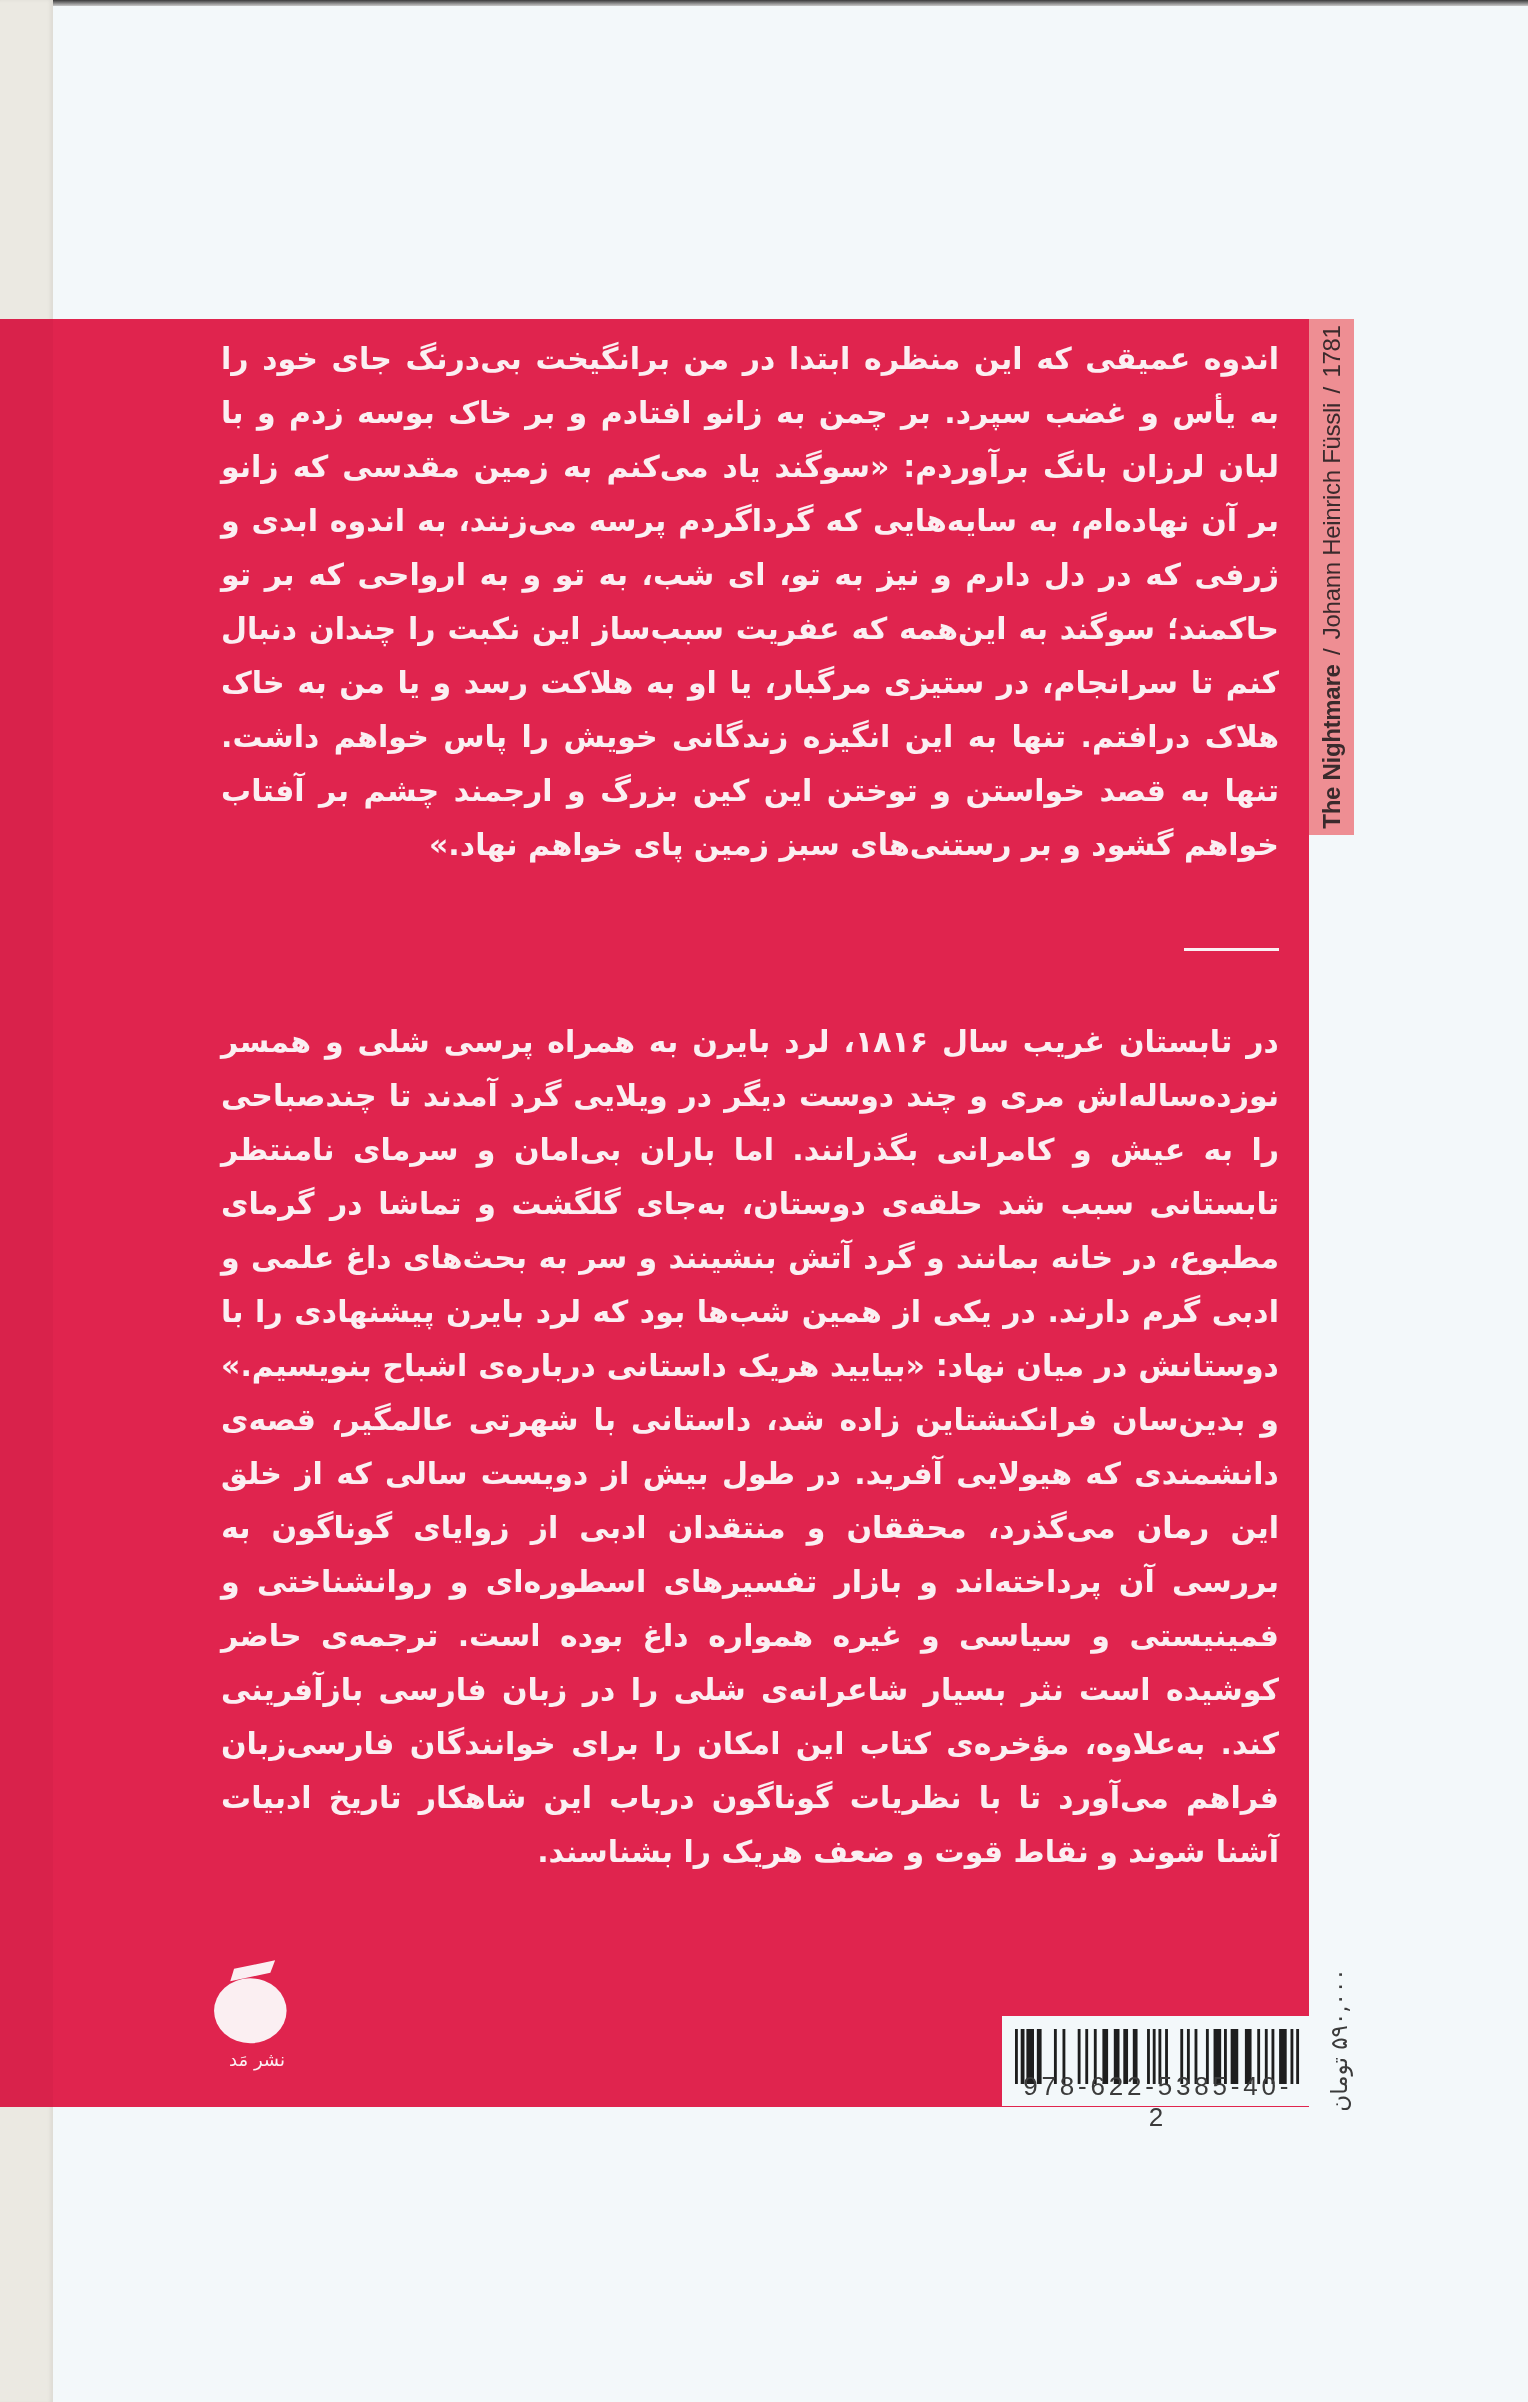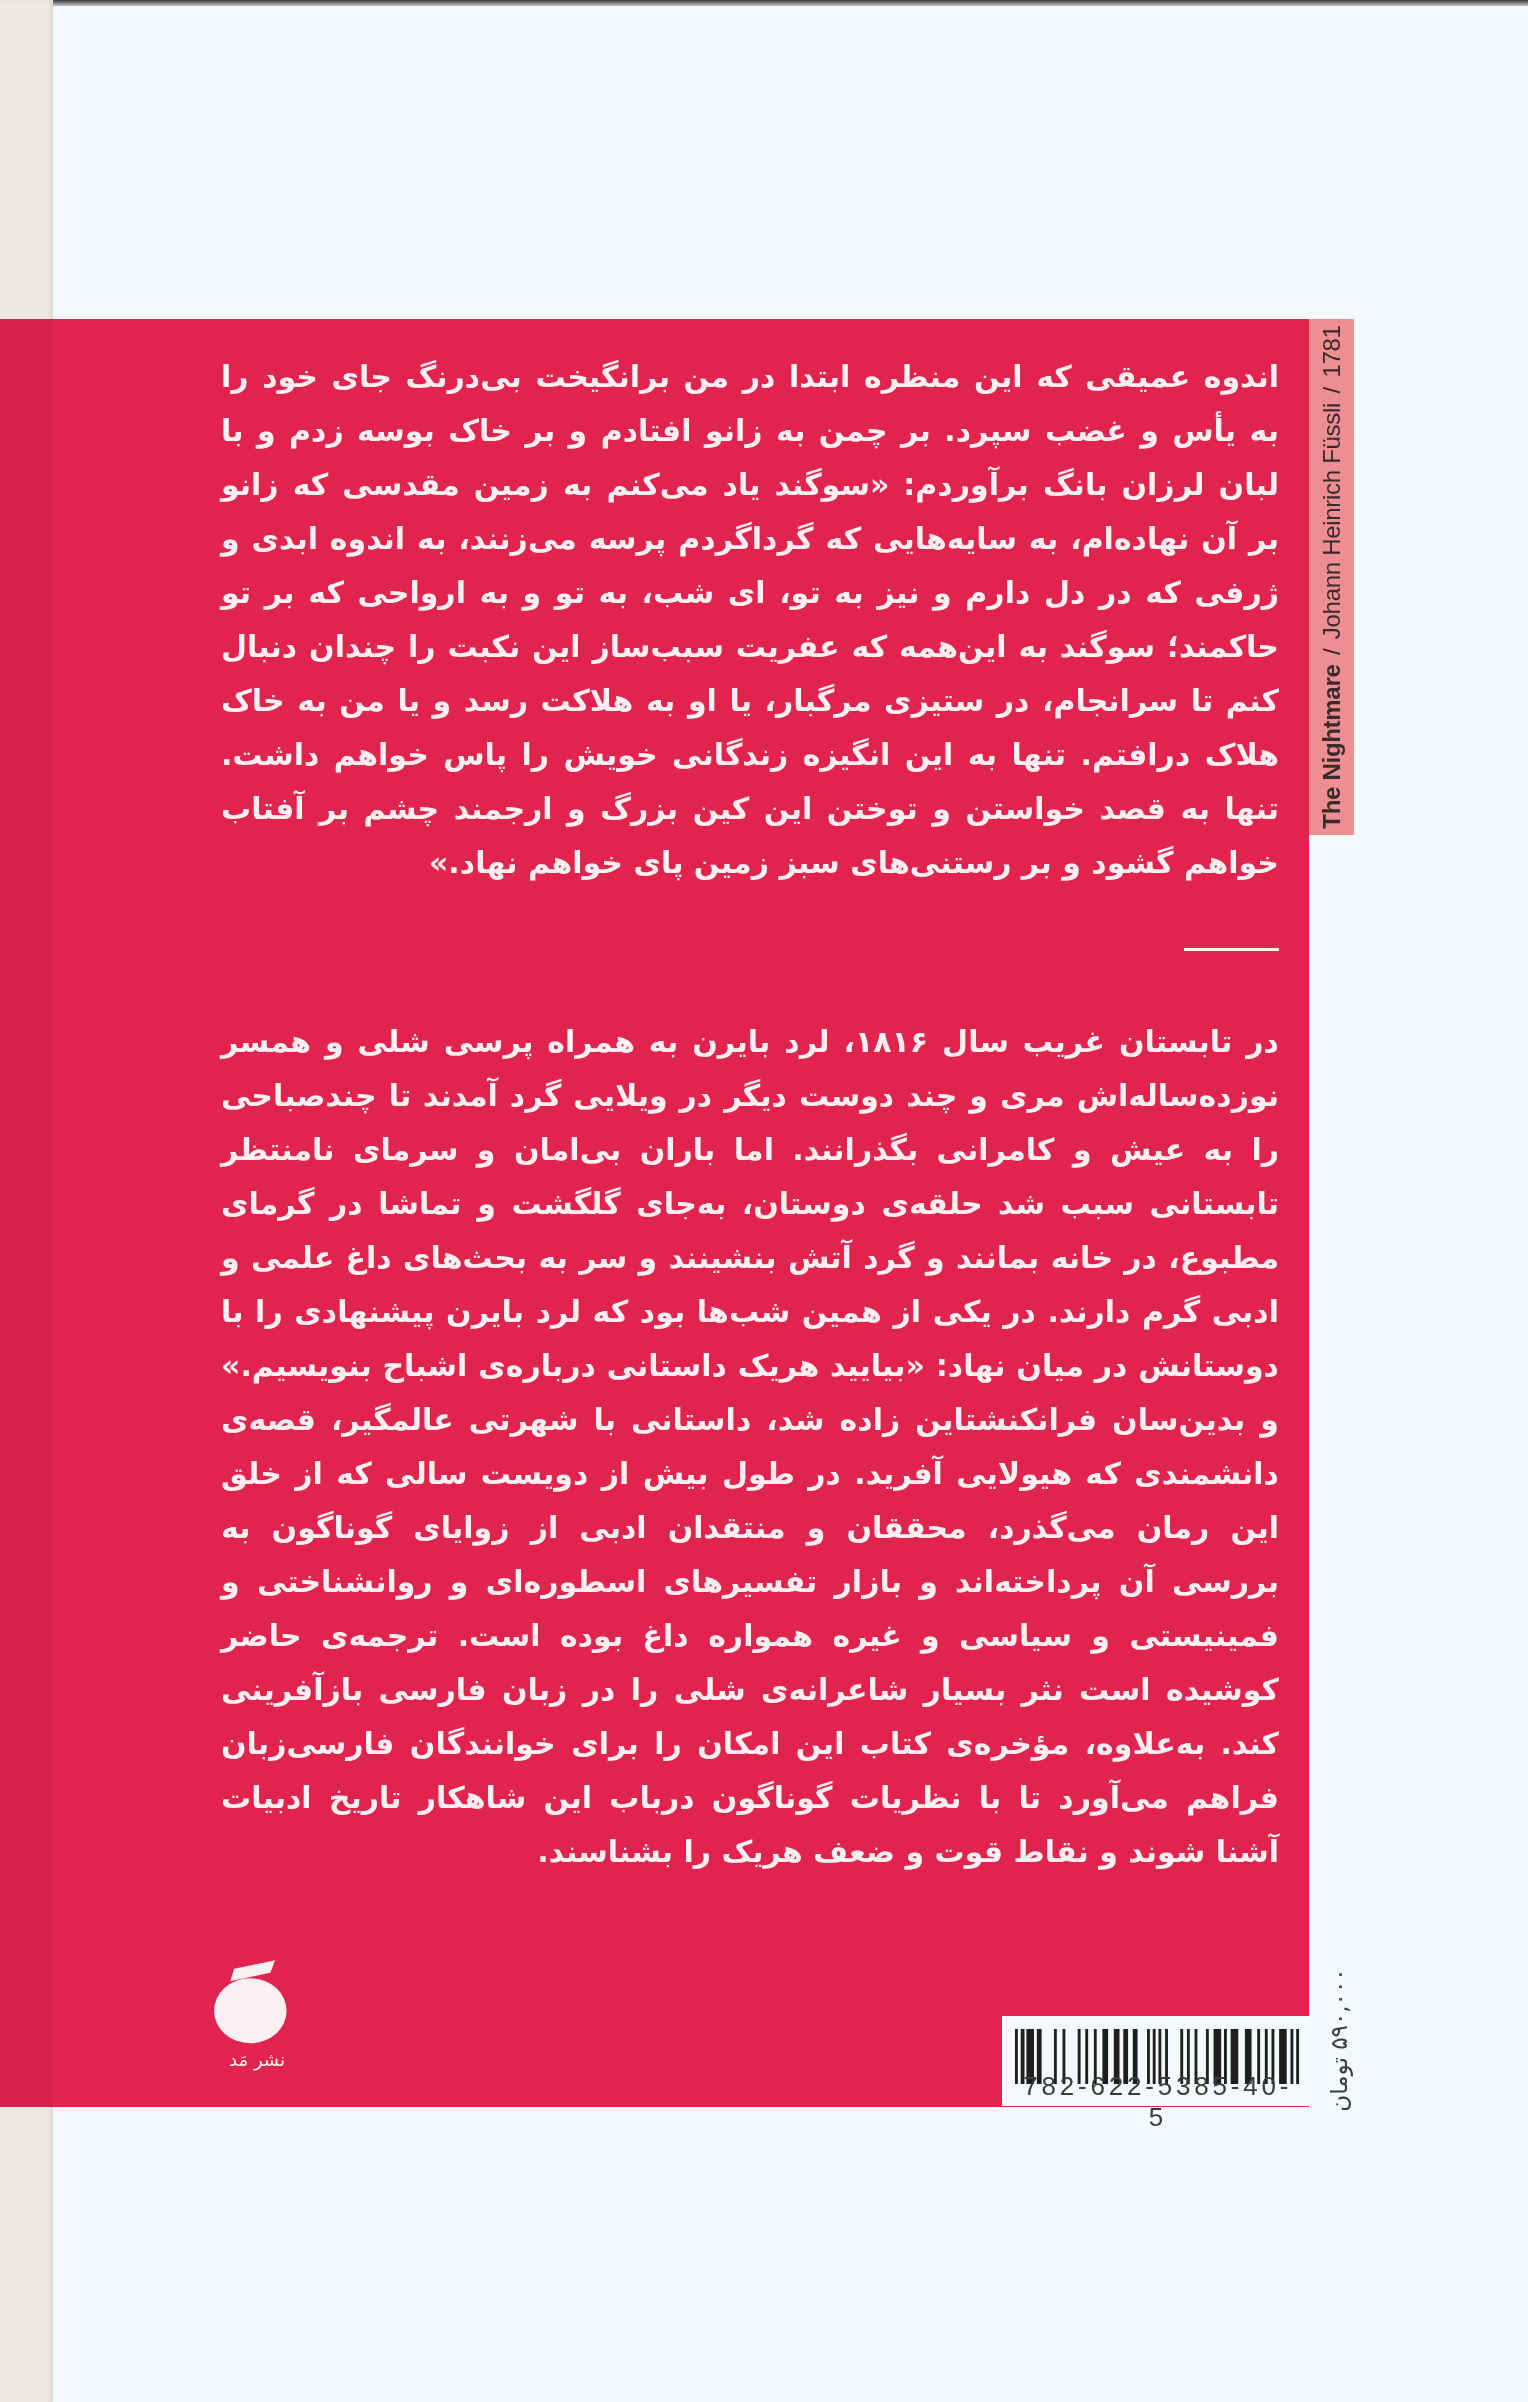--- a/index.html
+++ b/index.html
@@ -43,21 +43,21 @@
 
     .body-text {
       position: absolute; left: 221px; width: 1058px;
       direction: rtl; text-align: justify; text-align-last: right;
       color: #fbeff2;
       font-family: "DejaVu Sans", sans-serif;
       font-size: 30px; line-height: 54px;
       font-weight: bold;
       margin: 0;
     }
-    .para-1 { top: 350px; }
+    .para-1 { top: 332px; }
     .para-2 { top: 1015px; }
     .divider {
       position: absolute; left: 1184px; top: 948px; width: 95px; height: 2.9px;
       background: #fbeff2;
     }
     .publisher-logo {
       position: absolute; left: 214px; top: 1944px; width: 86px; height: 133px;
     }
     .logo-mark { position: absolute; left: 0; top: 0; }
     .logo-text {
@@ -145,17 +145,17 @@
         <rect x="255" y="0" width="3" height="58"></rect>
         <rect x="263" y="0" width="3" height="58"></rect>
         <rect x="270" y="0" width="3" height="58"></rect>
       <rect x="278" y="0" width="8" height="58"></rect>
         <rect x="290" y="0" width="3" height="58"></rect>
         <rect x="296" y="0" width="3" height="58"></rect>
     </g>
   </svg>
 </div>
 <div class="isbn-wrap">
-  <div class="isbn" style="top:2071px;">782-622-5385-40-5</div>
+  <div class="isbn" style="top:2071px;">978-622-5385-40-2</div>
 </div>
 
 <div class="price">۵۹۰,۰۰۰ تومان</div>
 
 
 </body></html>

